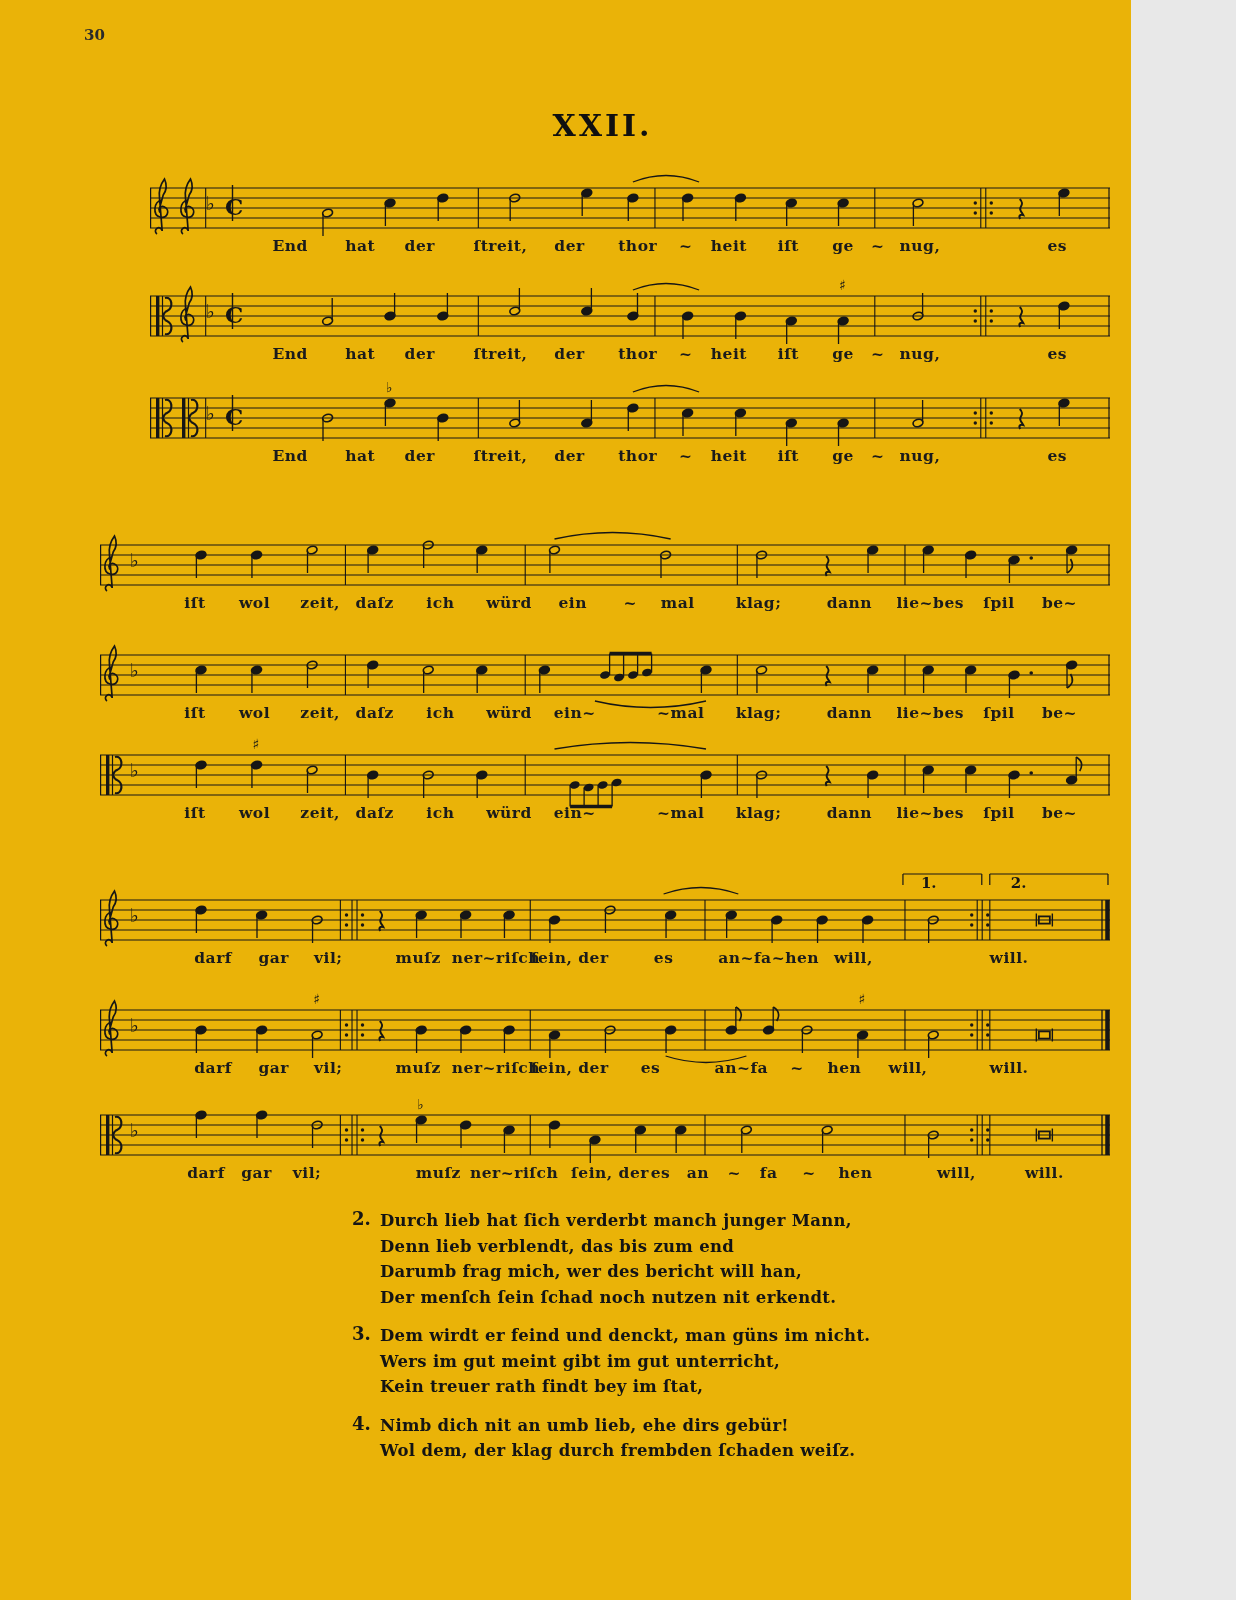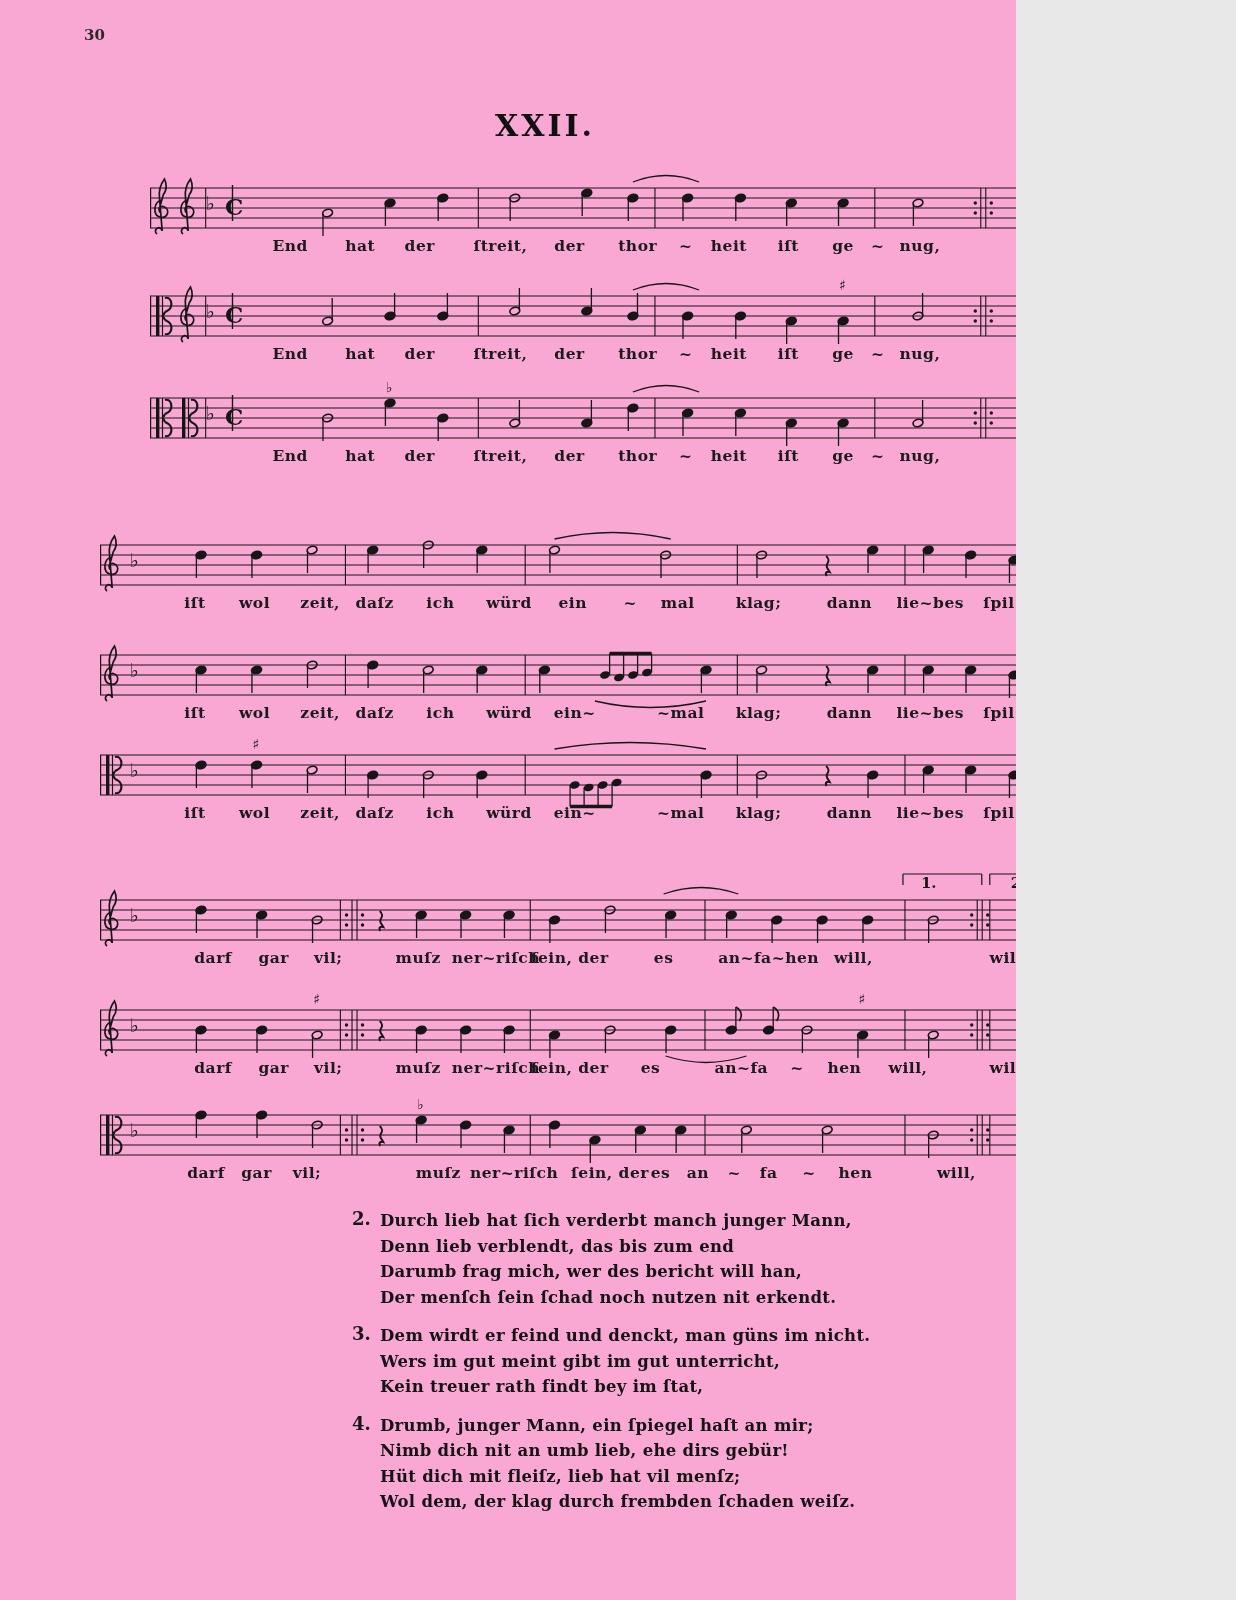--- a/index.html
+++ b/index.html
@@ -1,16 +1,16 @@
 <!DOCTYPE html>
 <html><head>
 <meta charset="utf-8">
 <style>
   html,body{margin:0;padding:0;background:#e8e8e8;}
-  .page{position:relative;width:1016px;height:1600px;background:#f9a8d4;color:#161616;overflow:hidden;
+  .page{position:relative;width:1131px;height:1600px;background:#eab308;color:#161616;overflow:hidden;
         font-family:"DejaVu Serif",serif;}
   .page-number{position:absolute;left:84px;top:26px;font:bold 15px "DejaVu Serif",serif;color:#2a2a2a;}
   .title{position:absolute;left:0;top:108px;width:100%;text-align:center;
          font:bold 30px "DejaVu Serif",serif;letter-spacing:3px;color:#101010;margin-left:37px;}
   #music svg{position:absolute;overflow:visible;}
   .lyrics{position:absolute;height:22px;}
   .lyrics span{position:absolute;top:0;transform:translateX(-50%);white-space:nowrap;
                font:bold 15.5px "DejaVu Serif",serif;color:#1b1b1b;letter-spacing:.5px;}
   .verses{position:absolute;left:352px;top:1208px;width:640px;}
   .verse{display:flex;margin-bottom:13px;}
@@ -992,20 +992,18 @@
         <div class="vnum">3.</div>
         <div class="vlines">
           <div class="vline">Dem wirdt er feind und denckt, man güns im nicht.</div>
           <div class="vline">Wers im gut meint gibt im gut unterricht,</div>
           <div class="vline">Kein treuer rath findt bey im ſtat,</div>
         </div>
       </div>
       <div class="verse">
         <div class="vnum">4.</div>
         <div class="vlines">
-          <div class="vline">Drumb, junger Mann, ein ſpiegel haſt an mir;</div>
           <div class="vline">Nimb dich nit an umb lieb, ehe dirs gebür!</div>
-          <div class="vline">Hüt dich mit fleiſz, lieb hat vil menſz;</div>
           <div class="vline">Wol dem, der klag durch frembden ſchaden weiſz.</div>
         </div>
       </div>
     </div>
 </div>
 
 </body></html>

